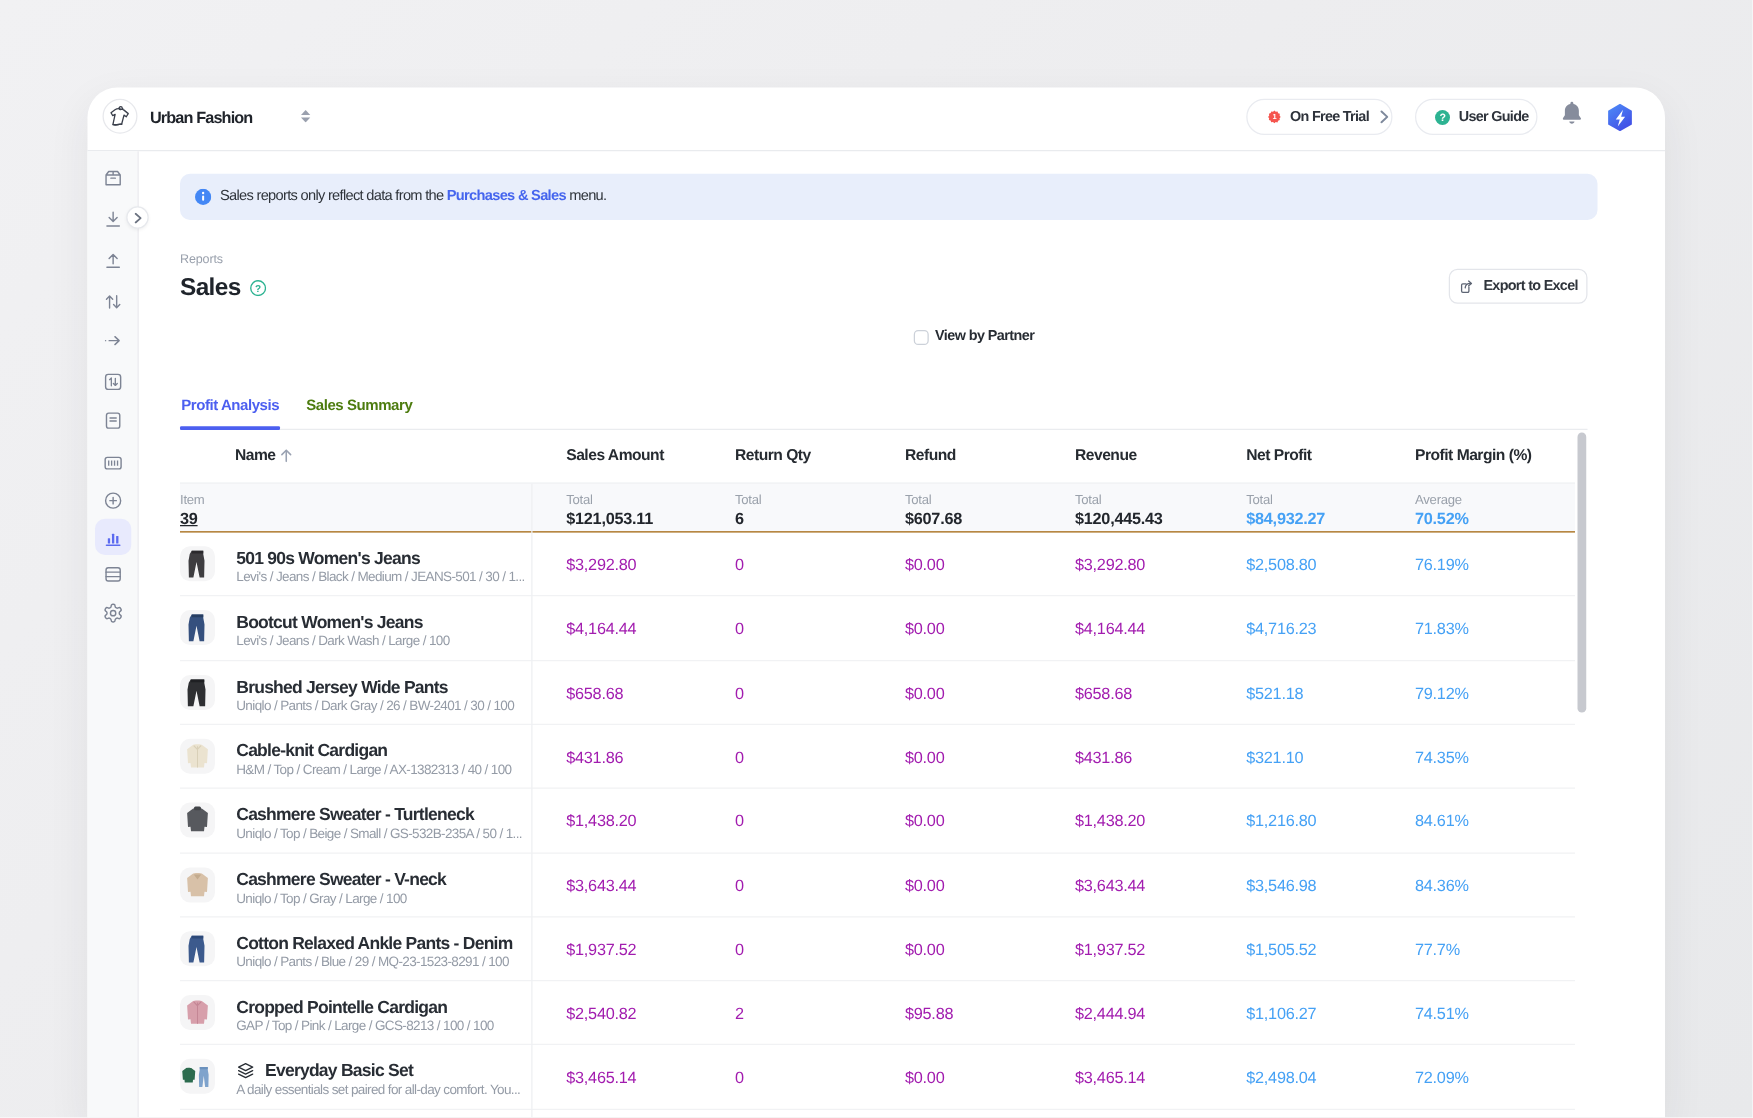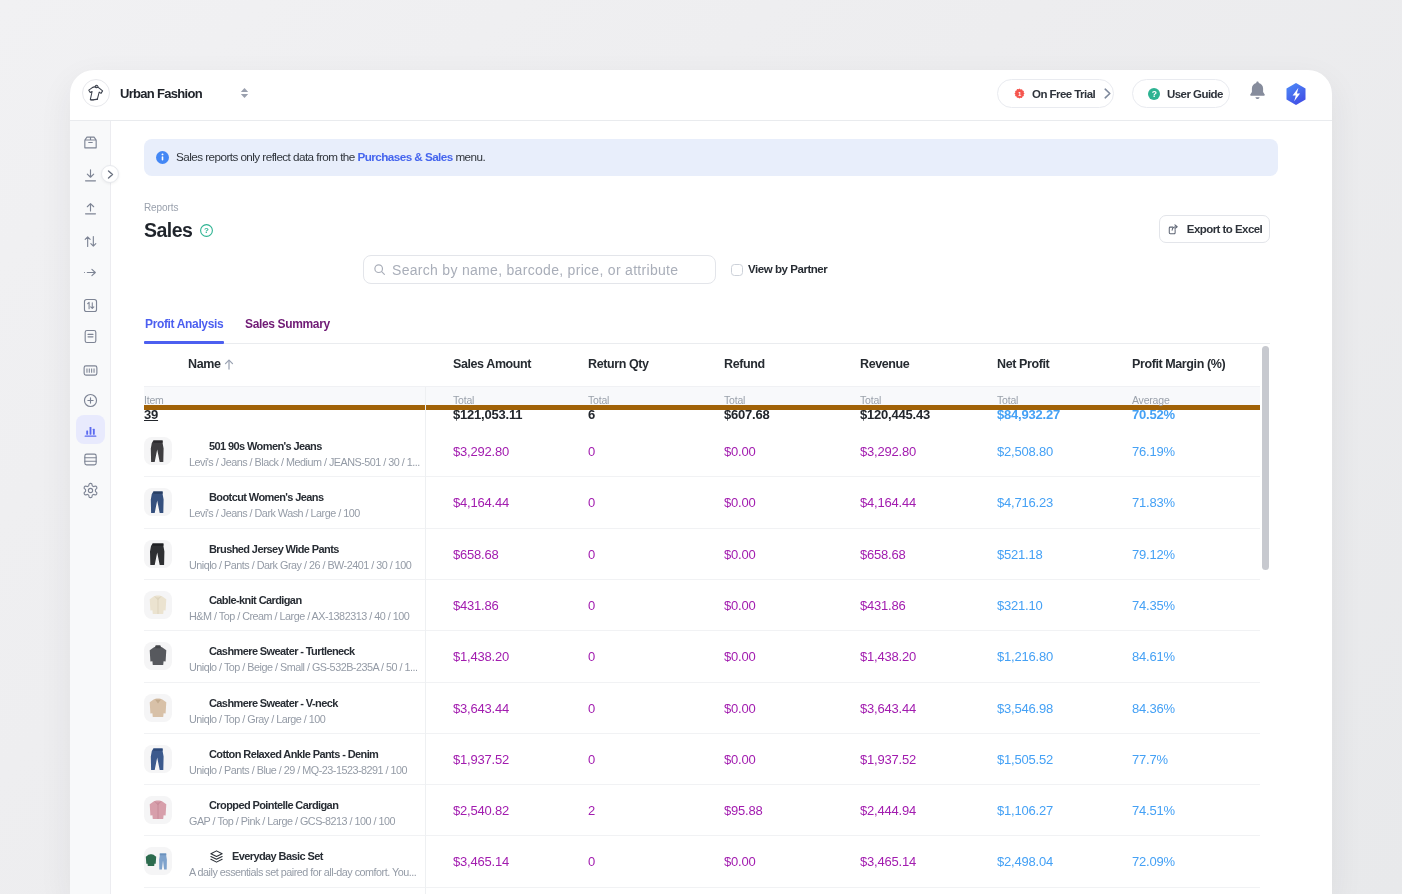--- a/index.html
+++ b/index.html
@@ -38,34 +38,34 @@
     border-radius:7px; background:#fff; display:flex; align-items:center; justify-content:center;
     font-size:11.5px; font-weight:700; color:#2f343b; letter-spacing:-0.55px; white-space:nowrap;}
   .datectrl { position:absolute; left:74px; top:184px; width:201px; height:28px; border:1px solid #e3e5ea;
     border-radius:7px; background:#fff; display:flex; font-size:12px; color:#2c3138; letter-spacing:-0.55px; white-space:nowrap;}
   .dseg { display:flex; align-items:center; justify-content:center; height:100%; padding-top:2px; }
   .search { position:absolute; left:293px; top:185px; width:353px; height:29px; border:1px solid #e3e5ea;
     border-radius:8px; background:#fff; display:flex; align-items:center; font-size:14px; color:#a9aeb9; letter-spacing:0.3px; white-space:nowrap; overflow:hidden;}
   .chk { position:absolute; left:661px; top:193.5px; width:12px; height:12px; border:1.5px solid #ccd1d9; border-radius:3.5px; background:#fff;}
   .chklbl { position:absolute; left:678px; top:193px; font-size:11.5px; font-weight:700; color:#272c33; letter-spacing:-0.45px;}
   .tab1 { position:absolute; left:75px; top:247px; font-size:12px; font-weight:700; color:#4c5ff0; letter-spacing:-0.35px;}
-  .tab2 { position:absolute; left:175px; top:247px; font-size:12px; font-weight:700; color:#701a75; letter-spacing:-0.35px;}
+  .tab2 { position:absolute; left:175px; top:247px; font-size:12px; font-weight:700; color:#4d7c0f; letter-spacing:-0.35px;}
   .tabline { position:absolute; left:74px; top:273px; width:1126px; height:1px; background:#eaecef;}
   .tabun { position:absolute; left:74px; top:271px; width:80px; height:2.5px; background:#4c5ff0; border-radius:1px;}
   .th { position:absolute; top:287px; font-size:12.5px; font-weight:700; color:#262b31; letter-spacing:-0.4px; white-space:nowrap;}
-  .sumrow { position:absolute; left:74px; top:316px; width:1116px; height:24px; background:#f8f9fb;
-    border-top:1px solid #f0f1f4; border-bottom:5px solid #a16207;text-align:center;}
+  .sumrow { position:absolute; left:74px; top:316px; width:1116px; height:40px; background:#f8f9fb;
+    border-top:1px solid #f0f1f4; border-bottom:1px solid #a16207;text-align:center;}
   .slbl { position:absolute; top:7px; font-size:10.5px; color:#9aa1ab; letter-spacing:-0.2px;}
   .sval { position:absolute; top:20px; font-size:13px; font-weight:700; color:#22262c; letter-spacing:-0.2px;}
   .blue { color:#45a1f5; }
   .rows { position:absolute; left:74px; top:356px; width:1116px; height:468px; overflow:hidden;}
   .row { position:absolute; left:0; width:1116px; height:51px; border-bottom:1px solid #f1f2f4;}
   .vline { position:absolute; left:355px; top:317px; width:1px; height:507px; background:#eef0f2;}
   .thumb { position:absolute; left:0; top:11px; width:28px; height:28px; border-radius:8px; background:#f5f5f6; overflow:hidden;}
-  .rname { position:absolute; left:45px; top:13px; font-size:11px; font-weight:700; color:#282d34; letter-spacing:-0.6px; white-space:nowrap; line-height:15px;margin-left:20px;}
+  .rname { position:absolute; left:45px; top:13px; font-size:14px; font-weight:700; color:#282d34; letter-spacing:-0.6px; white-space:nowrap; line-height:15px;}
   .rsub  { position:absolute; left:45px; top:30px; font-size:10.8px; color:#949ba6; letter-spacing:-0.5px; white-space:nowrap; line-height:13px;}
   .cell { position:absolute; top:18px; font-size:13px; color:#a21caf; font-weight:400; letter-spacing:-0.2px;}
   .cell.blue, .sval.blue { color:#45a1f5; }
   .scrollbar { position:absolute; left:1192px; top:276px; width:7px; height:224px; border-radius:4px; background:#c7c9cf;}
 </style>
 </head>
 <body>
 <div class="card">
 
   <div class="tophdr">
@@ -211,27 +211,20 @@
       <circle cx="6.5" cy="6.5" r="5.9" stroke="#2db392" stroke-width="1.1"></circle>
       <text x="6.5" y="9.3" font-size="8" font-weight="bold" fill="#2db392" text-anchor="middle" font-family="Liberation Sans">?</text>
     </svg>
   <div class="exportbtn">
     <svg style="margin-right:7px;" width="13" height="13" viewBox="0 0 24 24" fill="none" stroke="#5e6574" stroke-width="1.9" stroke-linecap="round" stroke-linejoin="round">
       <path d="M15 12 v6.2 a1.8 1.8 0 0 1-1.8 1.8 H6 A1.8 1.8 0 0 1 4.2 18.2 V9.4 A1.8 1.8 0 0 1 6 7.6 h4.8"></path>
       <path d="M9.5 13.5 C9.7 9.5 12.6 7 17.5 6.9"></path>
       <path d="M14.6 3.4 L18.8 6.9 L14.6 10.4"></path>
     </svg>
     <span>Export to Excel</span>
-  </div>
-  <div class="search">
-    <svg style="margin-left:9px;" width="13" height="13" viewBox="0 0 24 24" fill="none" stroke="#a9aeb9" stroke-width="2.2" stroke-linecap="round">
-        <circle cx="10.5" cy="10.5" r="7"></circle>
-        <path d="M16 16 L21 21"></path>
-      </svg>
-    <span style="margin-left:6px;">Search by name, barcode, price, or attribute</span>
   </div>
   <div class="chk"></div>
   <div class="chklbl">View by Partner</div>
   <div class="tab1">Profit Analysis</div>
   <div class="tab2">Sales Summary</div>
   <div class="tabline"></div>
   <div class="tabun"></div>
 
   <div class="th" style="left:74px;padding-left:44px;">Name<svg style="margin-left:4px;vertical-align:-1.5px;" width="10" height="11" viewBox="0 0 12 13" fill="none" stroke="#9aa2b2" stroke-width="1.5" stroke-linecap="round" stroke-linejoin="round">
         <path d="M6 12 V1.5"></path>

